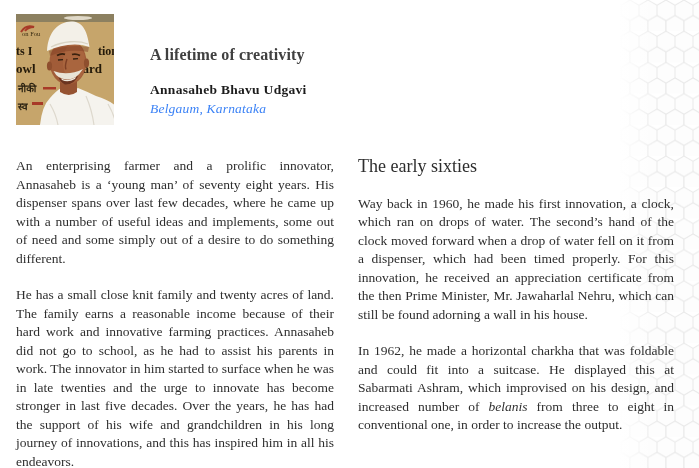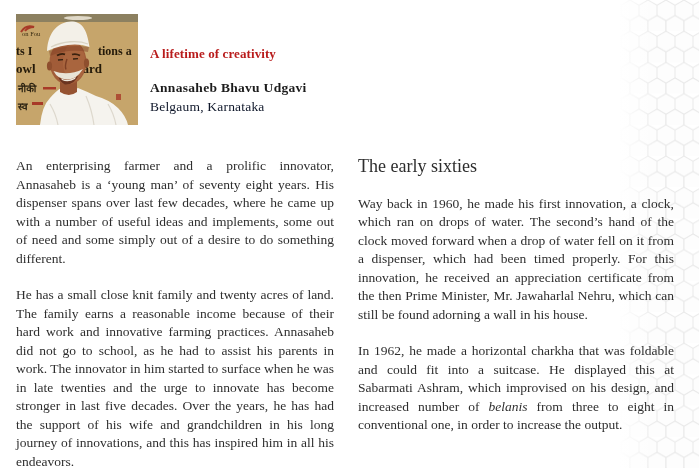--- a/index.html
+++ b/index.html
@@ -11,33 +11,33 @@
     font-family:"Liberation Serif", serif;
     color:#2e2e2e;
   }
   
   .hex-strip{position:absolute;top:0;right:0;width:96px;height:468px;pointer-events:none;}
   .hex-strip svg{display:block;}
   .hex-fade{position:absolute;top:0;left:0;width:55px;height:468px;
     background:linear-gradient(90deg,#ffffff 0%,#ffffff 30%,rgba(255,255,255,0) 100%);}
   
   .photo{
-    position:absolute;left:16px;top:14px;width:122px;height:111px;
+    position:absolute;left:16px;top:14px;width:98px;height:111px;
     overflow:hidden;
   }
   .header-text{position:absolute;left:150px;top:46px;}
   .page-title{
-    font-size:13px;font-weight:bold;color:#b91c1c;margin:0;
+    font-size:16px;font-weight:bold;color:#404040;margin:0;
     letter-spacing:.1px;
   }
   .person-name{
     font-size:13.5px;font-weight:bold;color:#1c1c1c;margin-top:18px;
     letter-spacing:.3px;
   }
-  .person-location{font-size:13.5px;color:#0f172a;margin-top:3px;letter-spacing:.2px;}
+  .person-location{font-size:13.5px;color:#3b82f6;margin-top:3px;letter-spacing:.2px;font-style:italic;}
   
   .columns{
     position:absolute;left:16px;top:157px;width:658px;
     display:flex;gap:24px;
   }
   .col{font-size:13.5px;line-height:18.5px;text-align:justify;}
   .col-left{width:318px;}
   .col-right{width:316px;}
   .col p{margin:0 0 18px 0;}
   .section-heading{

